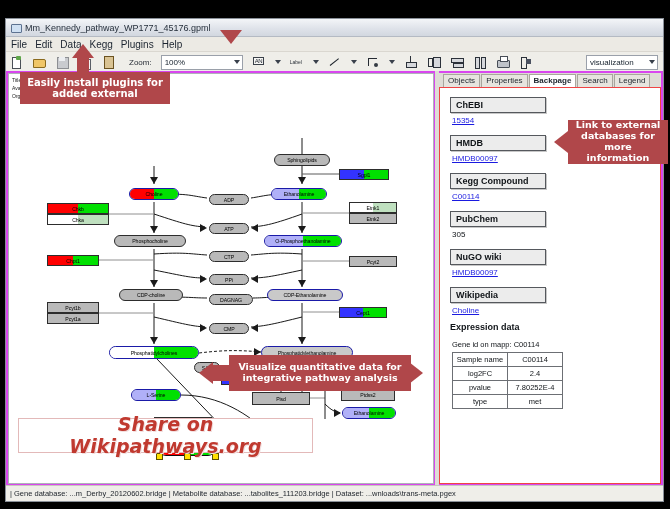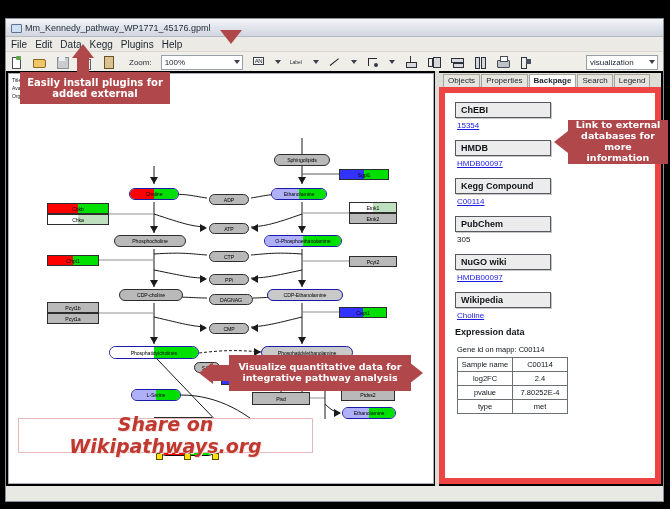--- a/index.html
+++ b/index.html
@@ -55,32 +55,32 @@
   .g-st1:before{content:"";position:absolute;left:1px;top:3px;width:11px;height:3px;border:1px solid #2b313a;background:#d6d8dc;}
   .g-st1:after{content:"";position:absolute;left:3px;top:8px;width:9px;height:3px;border:1px solid #2b313a;background:#d6d8dc;}
   .g-st2:before{content:"";position:absolute;left:2px;top:2px;width:3px;height:10px;border:1px solid #2b313a;background:#d6d8dc;}
   .g-st2:after{content:"";position:absolute;left:8px;top:2px;width:3px;height:10px;border:1px solid #2b313a;background:#d6d8dc;}
   .g-print:before{content:"";position:absolute;left:1px;top:5px;width:11px;height:6px;border:1px solid #474d56;background:#bfc3c9;border-radius:1px;}
   .g-print:after{content:"";position:absolute;left:4px;top:1px;width:6px;height:4px;border:1px solid #474d56;background:#fff;}
   .g-last:before{content:"";position:absolute;left:2px;top:2px;width:4px;height:10px;border:1px solid #2b313a;}
   .g-last:after{content:"";position:absolute;left:7px;top:4px;width:5px;height:5px;background:#4a5160;}
 
   
-  #content{position:absolute;left:0;top:52px;right:0;bottom:15px;display:flex;background:#000000;}
+  #content{position:absolute;left:0;top:52px;right:0;bottom:15px;display:flex;background:#d946ef;}
   #canvaswrap{position:relative;width:424px;background:#fff;border:1px solid #aeb2b8;margin:2px 1px 2px 2px;overflow:hidden;}
 
   .vsep{width:4px;background:#dedcd6;}
 
   
   #rightpanel{flex:1;display:flex;flex-direction:column;margin:2px 2px 2px 0;}
   #tabs{display:flex;align-items:flex-end;height:14px;padding-left:4px;gap:0px;background:#dedcd6;}
   .tab{font-size:8px;color:#1d242d;background:#e6e4de;border:1px solid #a8a59d;border-bottom:none;
        padding:1px 4px 1px;margin-right:1px;line-height:10px;}
   .tab.active{background:#fff;font-weight:bold;padding-bottom:2px;position:relative;top:1px;}
-  #backpage{flex:1;background:#fff;border:6px solid #ef4444;overflow:hidden;position:relative;padding:6px 0 0 10px;}
+  #backpage{flex:1;background:#fff;border:1px solid #ef4444;overflow:hidden;position:relative;padding:6px 0 0 10px;}
   .bp-head{display:inline-block;min-width:84px;border:1px solid #55585d;background:#ececec;
            font-size:9px;font-weight:bold;color:#101418;padding:2px 5px;margin-bottom:3px;box-shadow:1px 1px 0 #c7c7c7;}
   .bp-link{font-size:8px;color:#1a1ae0;text-decoration:underline;display:block;margin:0 0 7px 2px;}
   .bp-text{font-size:8px;color:#101418;display:block;margin:0 0 7px 2px;}
   .bp-exp{font-size:9px;font-weight:bold;color:#101418;margin:2px 0 8px 0;}
   .bp-gid{font-size:7.5px;color:#101418;margin:0 0 3px 2px;}
   table.exptable{border-collapse:collapse;margin-left:2px;}
   table.exptable td{border:1px solid #6c6f74;font-size:7.5px;color:#101418;text-align:center;
         padding:2px 3px;min-width:48px;background:#fff;}
 
@@ -431,20 +431,23 @@
                   <td>type</td>
                   <td>met</td>
                 </tr>
               </tbody>
           </table>
         </div>
       </div>
 
     </div>
 
+    <div id="statusbar">
+      <span class="st">| Gene database: ...m_Derby_20120602.bridge | Metabolite database: ...tabolites_111203.bridge | Dataset:  ...wnloads\trans-meta.pgex</span>
+    </div>
   </div>
 
   <div class="arrow arrow-d" style="left:220px;top:30px;"></div>
 
   <div class="callout" id="c-plugins">Easily install plugins for added external</div>
   <div class="stem" style="left:77px;top:57px;width:12px;height:16px;"></div>
   <div class="arrow arrow-u" style="left:72px;top:44px;"></div>
 
   <div class="callout" id="c-link">Link  to external databases  for more information</div>
   <div class="arrow arrow-l" style="left:554px;top:131px;"></div>

